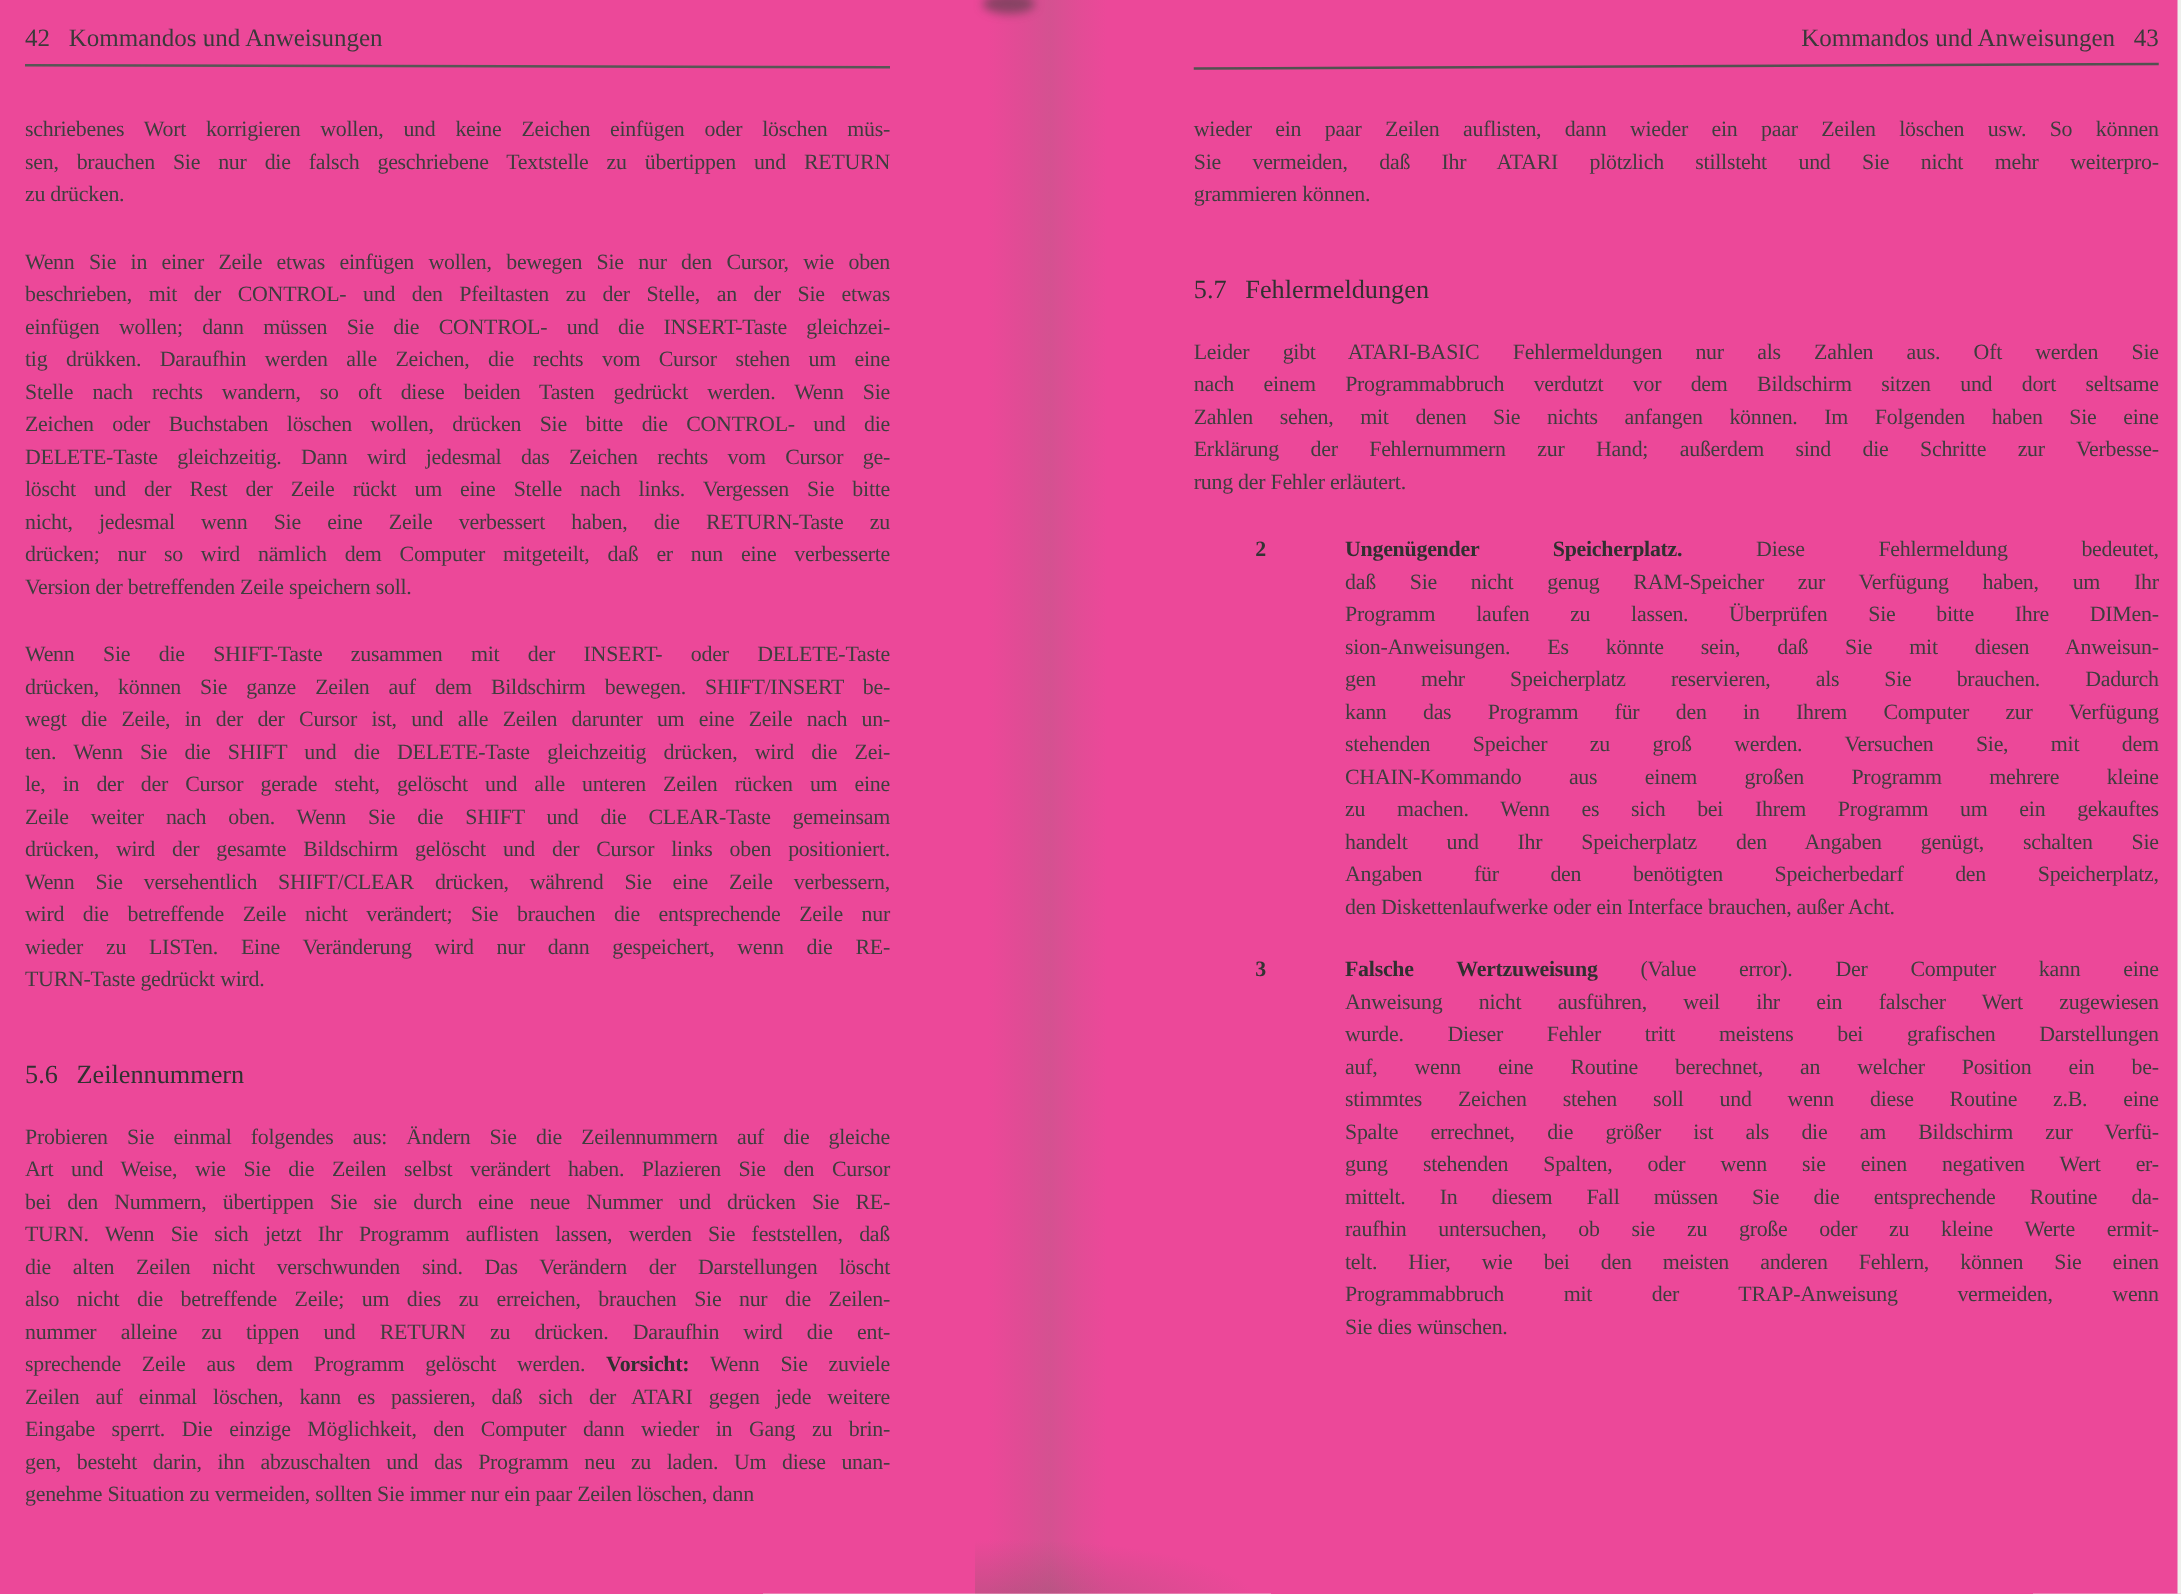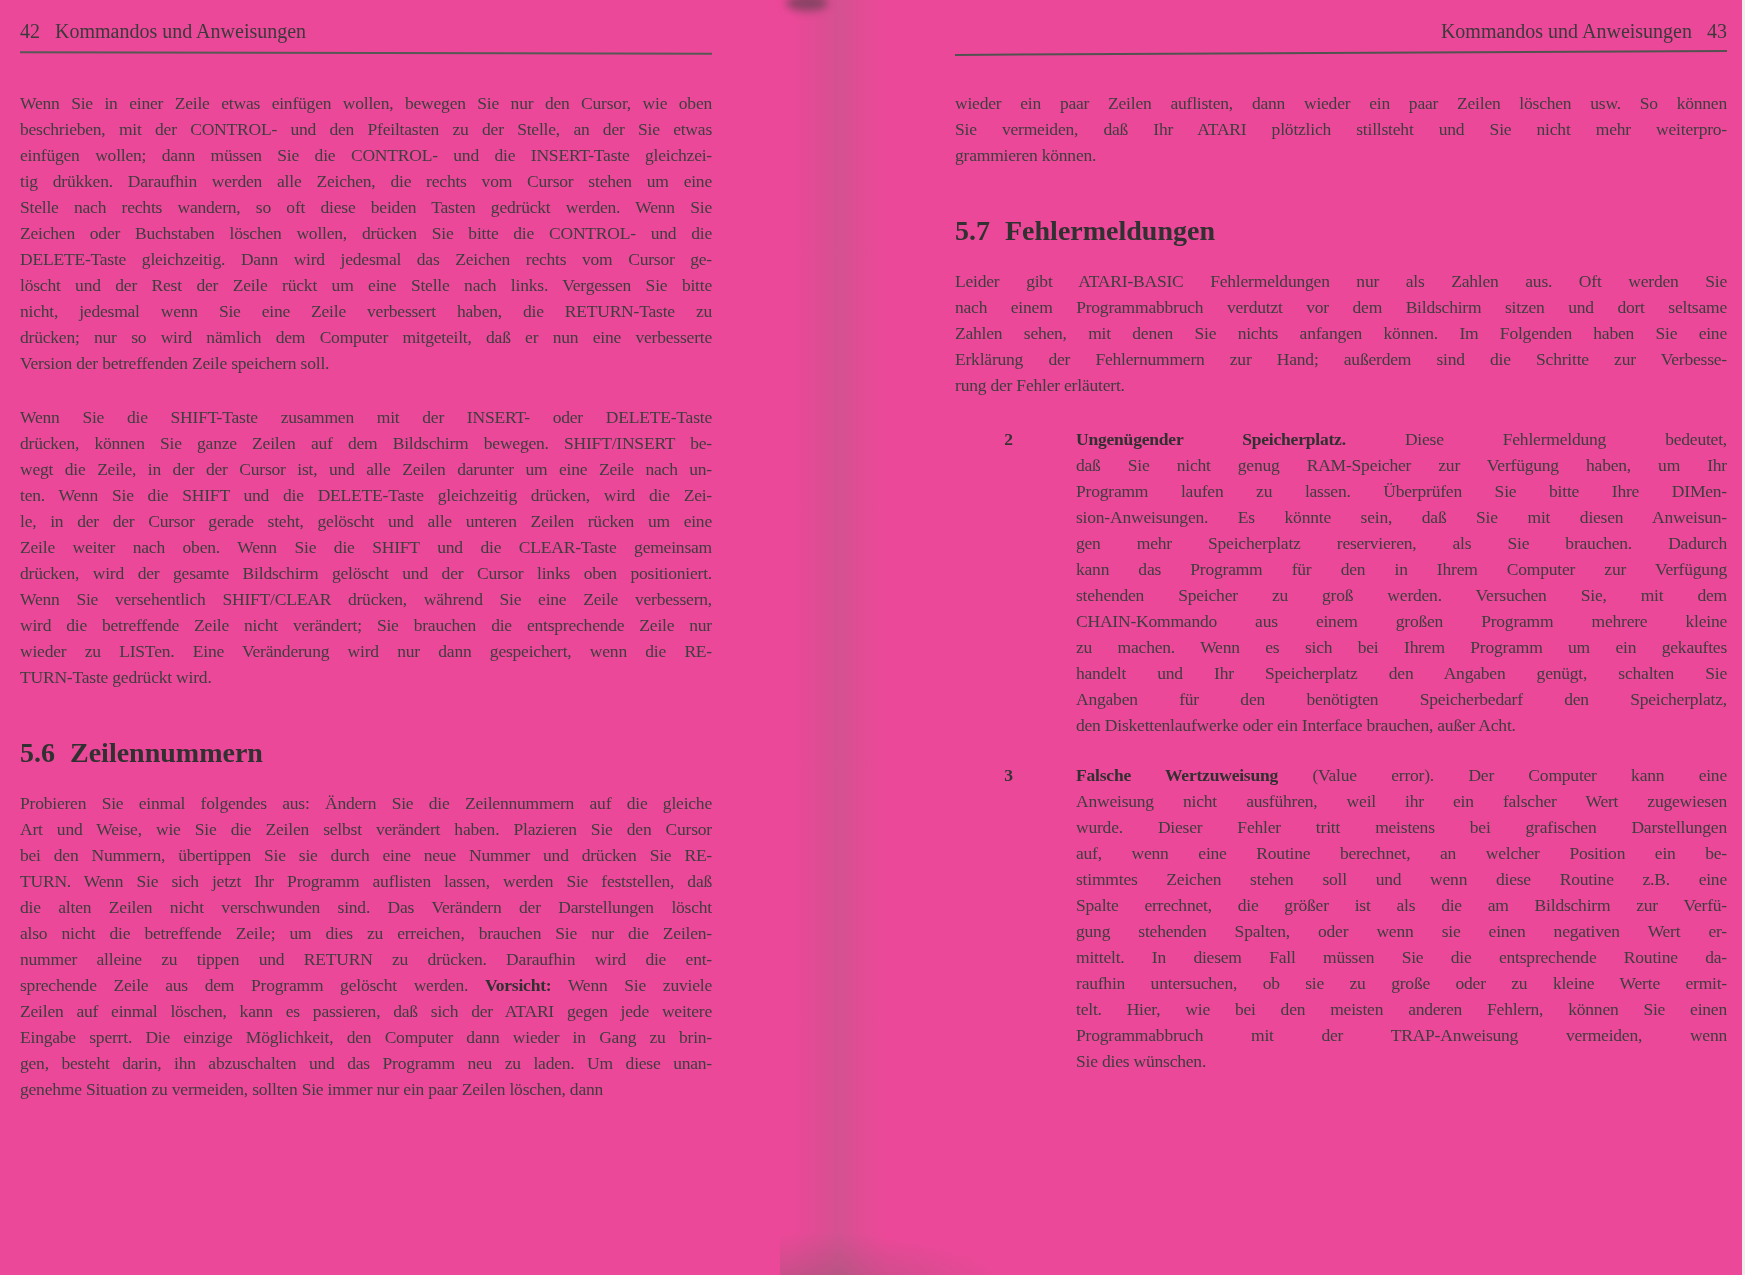--- a/index.html
+++ b/index.html
@@ -49,21 +49,21 @@
     font-size:17.5px;line-height:26px;
     letter-spacing:-0.2px;
     text-align:justify;
   }
   .para{margin:0 0 28px 0;}
   .line{text-align:justify;text-align-last:justify;min-height:26px;}
   .line-last{text-align-last:left;}
   b{color:#303030;}
 
   .section-heading{
-    font-weight:bold;font-size:28px;color:#313131;
+    font-weight:normal;font-size:21px;color:#313131;
     margin:50px 0 24px 0;letter-spacing:0;
     text-align:left;
   }
   .sec-num{margin-right:15px;}
 
   .thead-row{
     display:grid;grid-template-columns:121px 1fr;
     margin-top:12px;align-items:baseline;
   }
   .thead-col1{color:#3a3a3a;}
@@ -78,20 +78,25 @@
 <div class="spread">
   <div class="gutter"></div>
 
   <div class="page page-left">
     <div class="running-header">
       <span class="pnum">42</span>
       <span class="title">Kommandos und Anweisungen</span>
     </div>
     <div class="header-rule"></div>
     <div class="body-text">
+        <div class="para">
+          <div class="line">schriebenes Wort korrigieren wollen, und keine Zeichen einfügen oder löschen müs-</div>
+          <div class="line">sen, brauchen Sie nur die falsch geschriebene Textstelle zu übertippen und RETURN</div>
+          <div class="line line-last">zu drücken.</div>
+        </div>
         <div class="para">
           <div class="line">Wenn Sie in einer Zeile etwas einfügen wollen, bewegen Sie nur den Cursor, wie oben</div>
           <div class="line">beschrieben, mit der CONTROL- und den Pfeiltasten zu der Stelle, an der Sie etwas</div>
           <div class="line">einfügen wollen; dann müssen Sie die CONTROL- und die INSERT-Taste gleichzei-</div>
           <div class="line">tig drükken. Daraufhin werden alle Zeichen, die rechts vom Cursor stehen um eine</div>
           <div class="line">Stelle nach rechts wandern, so oft diese beiden Tasten gedrückt werden. Wenn Sie</div>
           <div class="line">Zeichen oder Buchstaben löschen wollen, drücken Sie bitte die CONTROL- und die</div>
           <div class="line">DELETE-Taste gleichzeitig. Dann wird jedesmal das Zeichen rechts vom Cursor ge-</div>
           <div class="line">löscht und der Rest der Zeile rückt um eine Stelle nach links. Vergessen Sie bitte</div>
           <div class="line">nicht, jedesmal wenn Sie eine Zeile verbessert haben, die RETURN-Taste zu</div>

